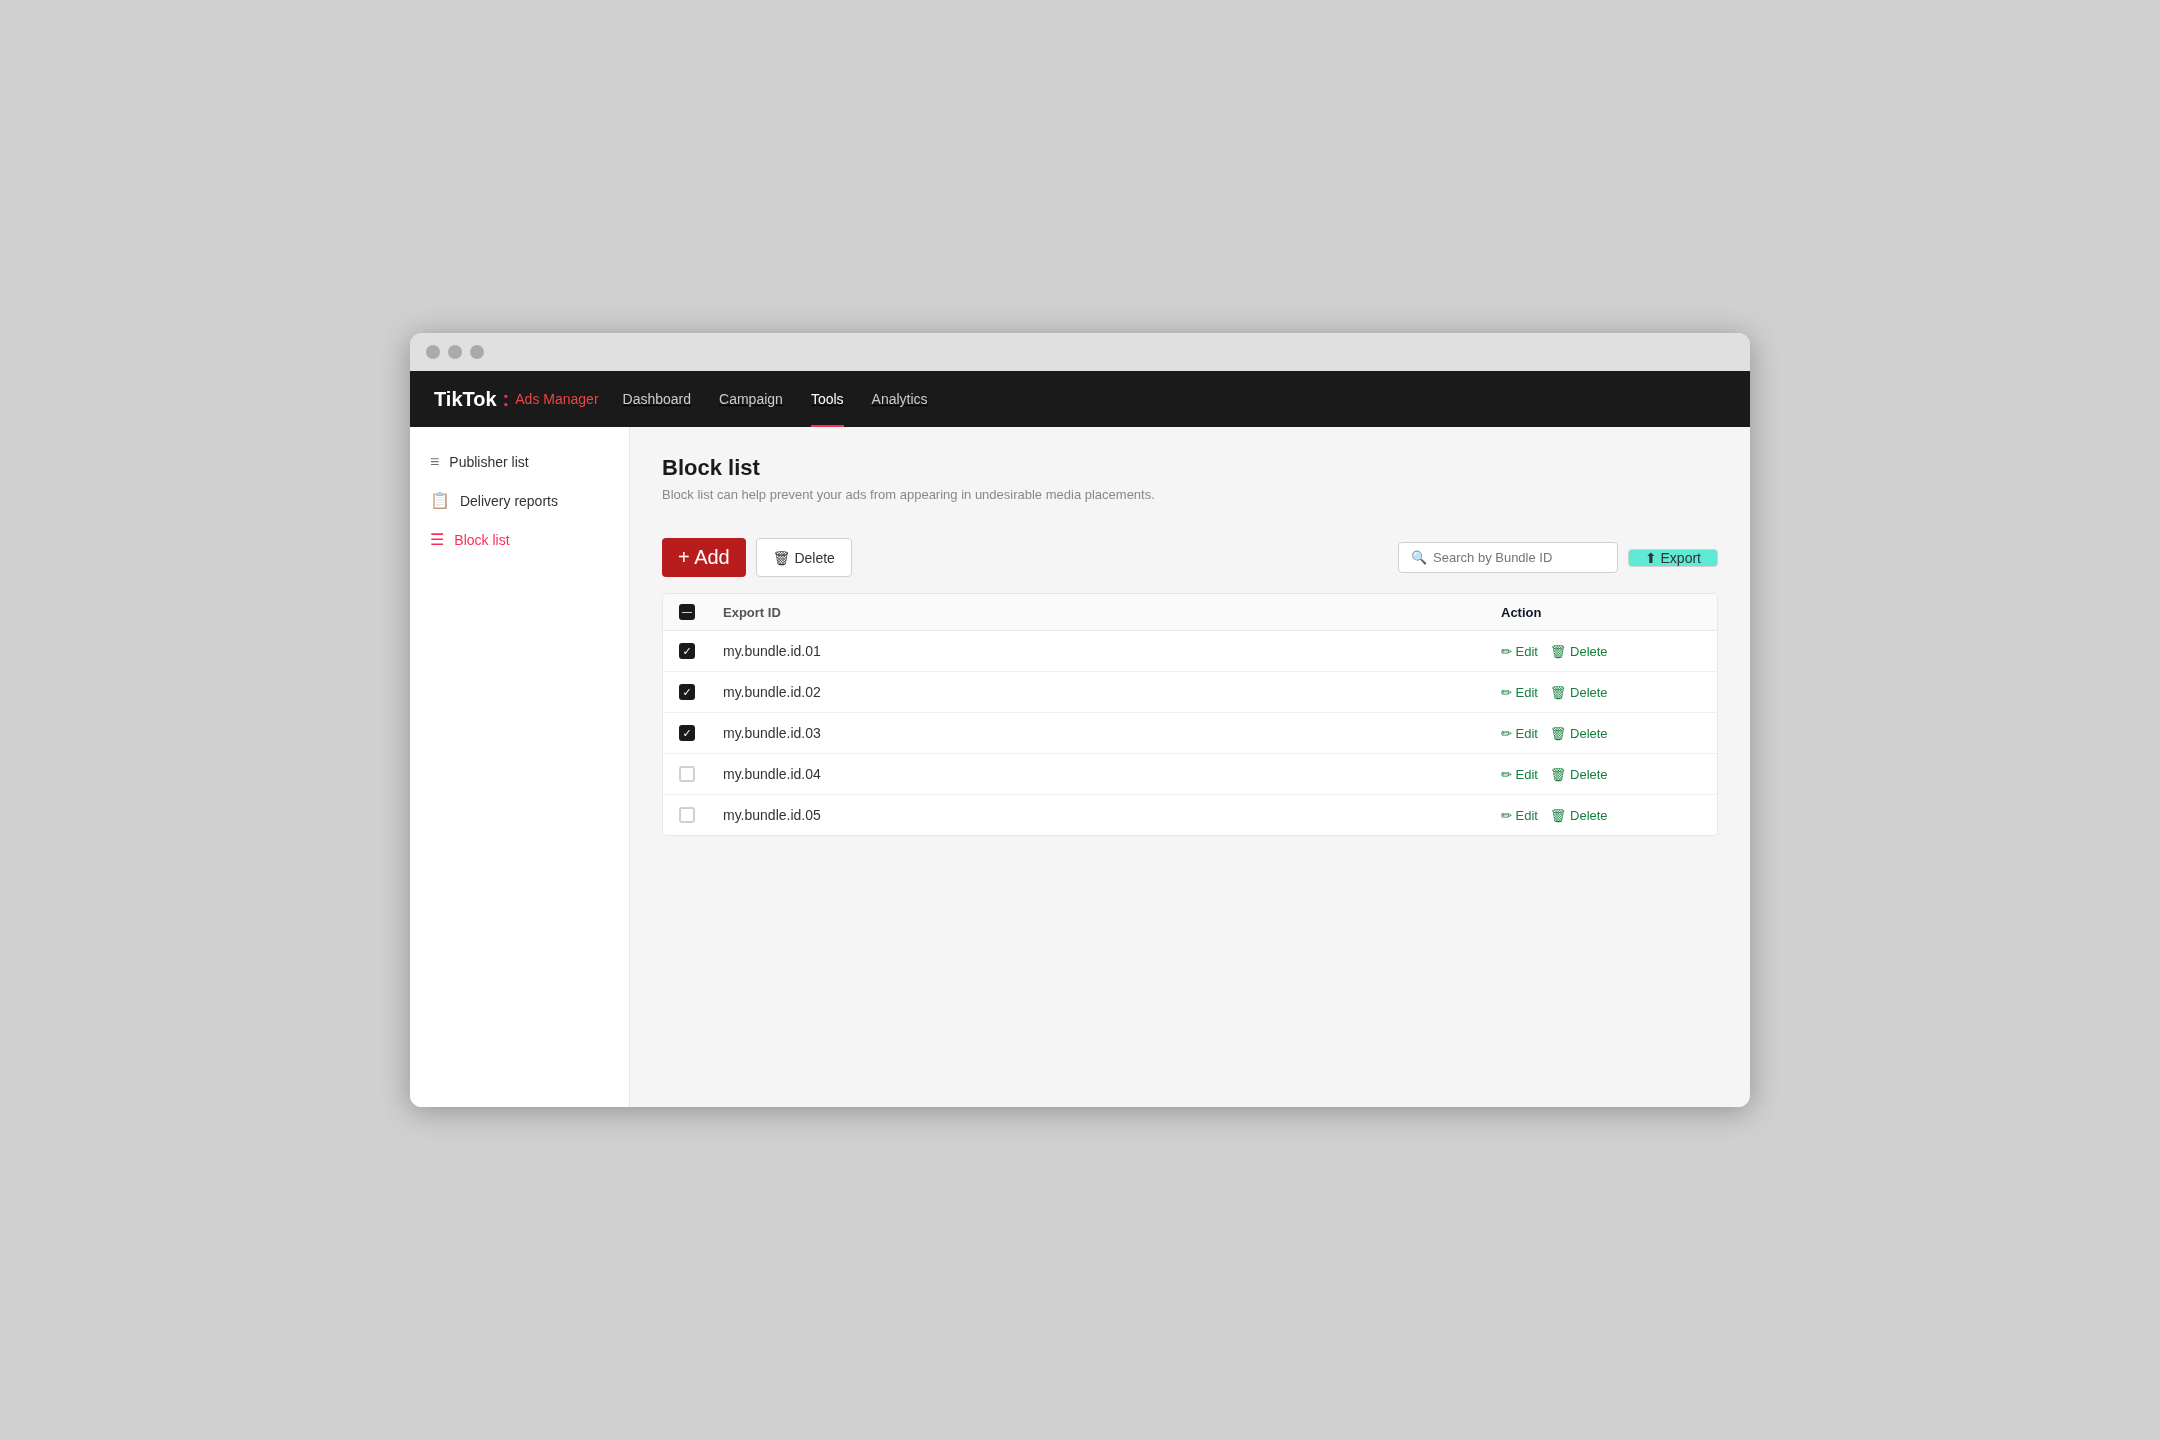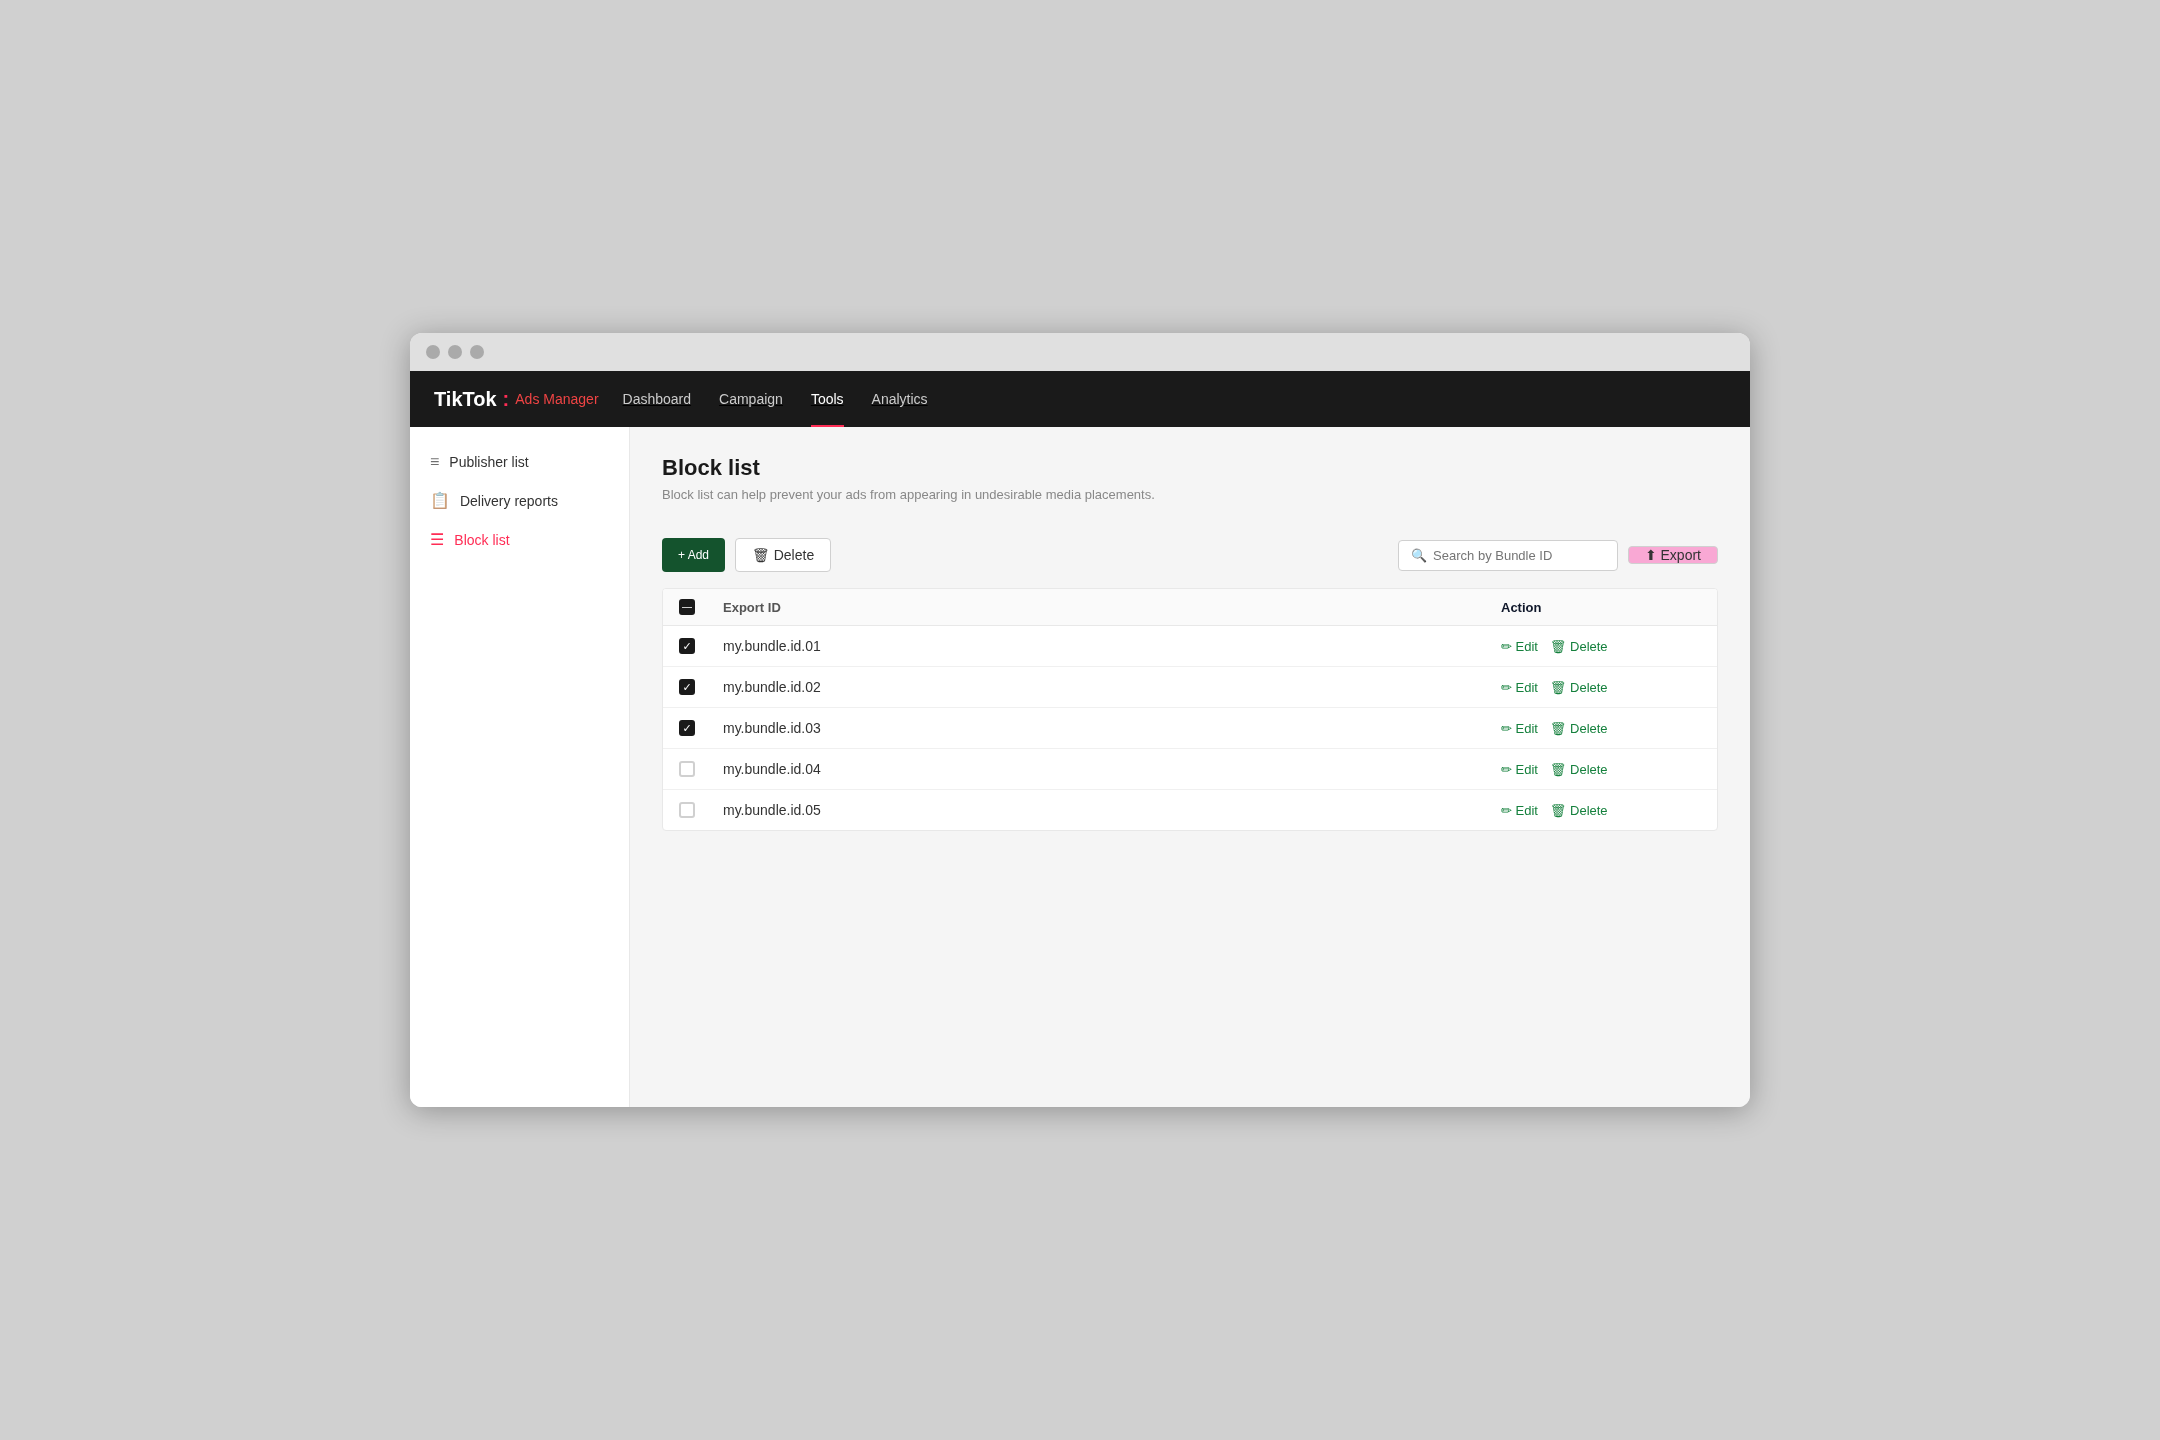--- a/index.html
+++ b/index.html
@@ -130,26 +130,26 @@
       display: flex;
       align-items: center;
       justify-content: space-between;
       margin-bottom: 16px;
     }
     .toolbar-left {
       display: flex;
       gap: 10px;
     }
     .btn-add {
-      background: #14532d;
+      background: #b91c1c;
       color: white;
       border: none;
       border-radius: 4px;
       padding: 8px 16px;
-      font-size: 12px;
+      font-size: 20px;
       cursor: pointer;
       display: flex;
       align-items: center;
       gap: 4px;
     }
     .btn-delete {
       background: white;
       color: #333;
       border: 1px solid #d0d0d0;
       border-radius: 4px;
@@ -177,21 +177,21 @@
     }
     .search-box input {
       border: none;
       outline: none;
       font-size: 13px;
       color: #999;
       width: 100%;
       background: transparent;
     }
     .btn-export {
-      background: #f9a8d4;
+      background: #5eead4;
       color: #333;
       border: 1px solid #d0d0d0;
       border-radius: 4px;
       padding: 0 16px;
       font-size: 14px;
       cursor: pointer;
       display: flex;
       align-items: center;
       gap: 4px;
     }

